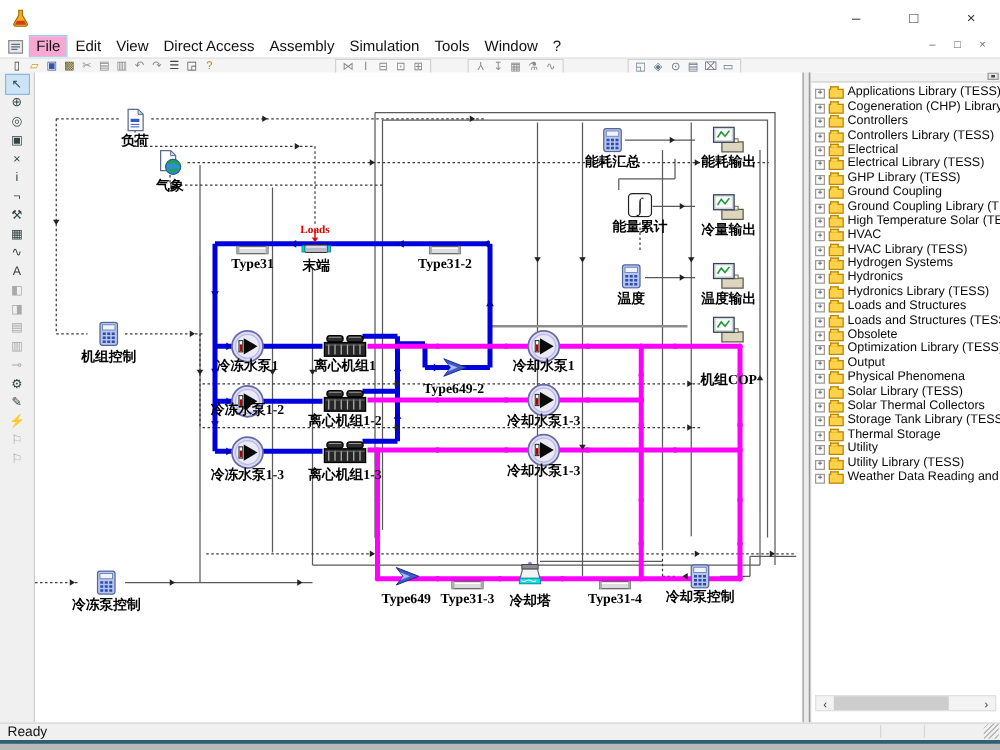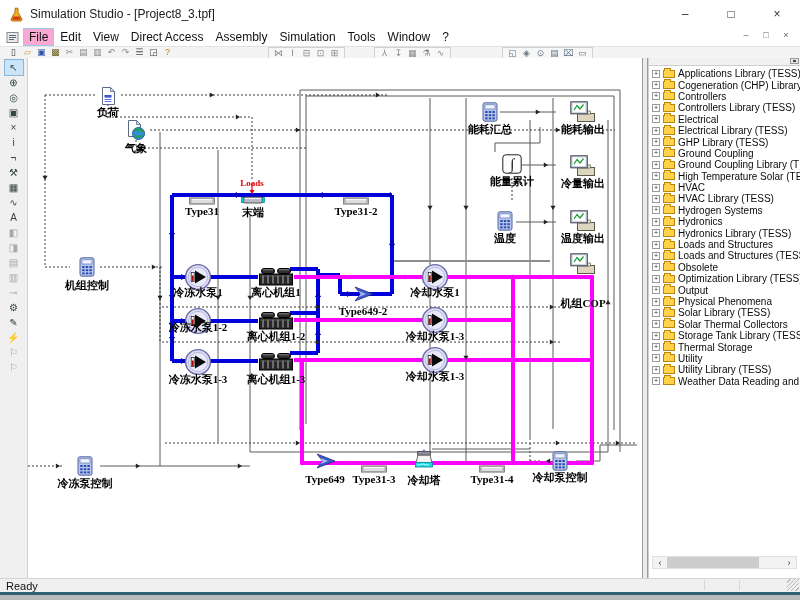--- a/index.html
+++ b/index.html
@@ -42,21 +42,21 @@
   
   .splitter{position:absolute;left:642px;top:58px;width:6px;height:520px;background:#ececec;
             border-left:1px solid #9a9a9a;border-right:1px solid #9a9a9a;box-sizing:border-box;}
   .panel{position:absolute;left:648px;top:58px;width:152px;height:520px;background:#ffffff;
          overflow:hidden;border-left:1px solid #d0d0d0;box-sizing:border-box;}
   .panel-topbar{height:7px;background:#f1f1f1;border-bottom:1px solid #cfcfcf;position:relative;}
   .panel-topbar .mini-btn{position:absolute;right:1px;top:0;width:9px;height:6px;border:1px solid #999;
             background:#e6e6e6;box-sizing:border-box;}
   .panel-topbar .mini-btn::after{content:"";position:absolute;left:2px;top:1px;width:3px;height:2px;background:#444;}
   .tree{padding:2px 0 0 3px;}
-  .tree-row{display:flex;align-items:center;height:11.4px;white-space:nowrap;font-size:10px;color:#0a0a0a;}
+  .tree-row{display:flex;align-items:flex-end;height:11.4px;white-space:nowrap;font-size:10px;color:#0a0a0a;}
   .plusbox{width:8px;height:8px;border:1px solid #9a9a9a;background:#fff;font-size:7px;line-height:6px;
            text-align:center;color:#333;margin-right:3px;flex:none;box-sizing:border-box;}
   .folder{width:12px;height:8px;margin-right:3px;flex:none;position:relative;background:#ffd24a;
           border:1px solid #b8860b;box-sizing:border-box;}
   .folder::before{content:"";position:absolute;left:0;top:-3px;width:5px;height:2px;background:#ffd24a;
           border:1px solid #b8860b;border-bottom:none;}
   .hscroll{position:absolute;left:3px;right:3px;bottom:9px;height:13px;background:#f3f3f3;display:flex;
            border:1px solid #e0e0e0;box-sizing:border-box;}
   .hscroll .arr{width:14px;display:flex;align-items:center;justify-content:center;font-size:9px;color:#333;}
   .hscroll .track{flex:1;position:relative;}
@@ -74,21 +74,20 @@
 </head>
 <body>
 
 <div class="titlebar">
   <span class="app-icon">
     <svg width="15" height="15" viewBox="0 0 15 15">
       <path d="M6,1.2 h3 v4 l3.8,6.6 a1.5,1.5 0 0 1 -1.3,2.2 h-8 a1.5,1.5 0 0 1 -1.3,-2.2 l3.8,-6.6 z" fill="#f2b01e" stroke="#a06a00" stroke-width="0.9"></path>
       <path d="M4.6,9.5 h5.8 l1.7,3.2 h-9.2 z" fill="#d23b1e"></path>
     </svg>
   </span>
-  <span class="title-text">Simulation Studio - [Project8_3.tpf]</span>
   <span class="win-controls">
     <span class="win-btn">–</span>
     <span class="win-btn">□</span>
     <span class="win-btn">×</span>
   </span>
 </div>
 
 <div class="menubar">
   <span class="mdi-doc-icon">
     <svg width="13" height="13" viewBox="0 0 13 13">

